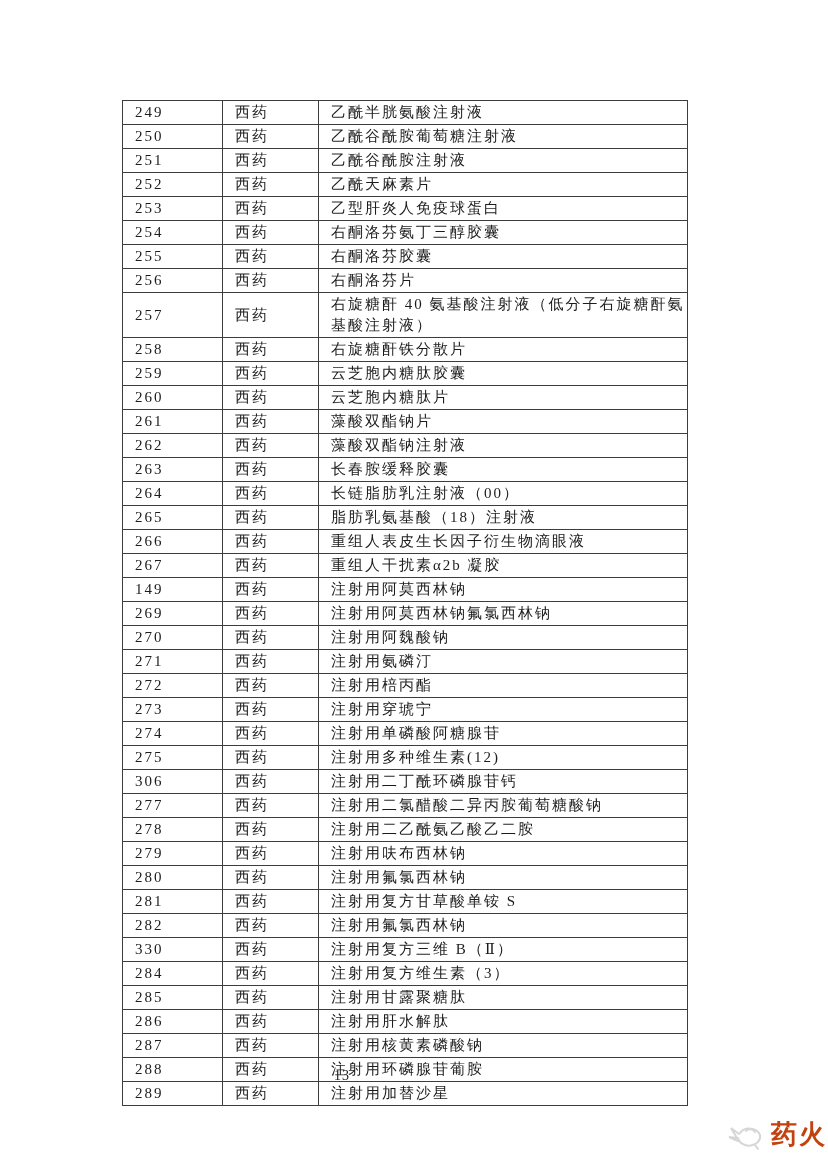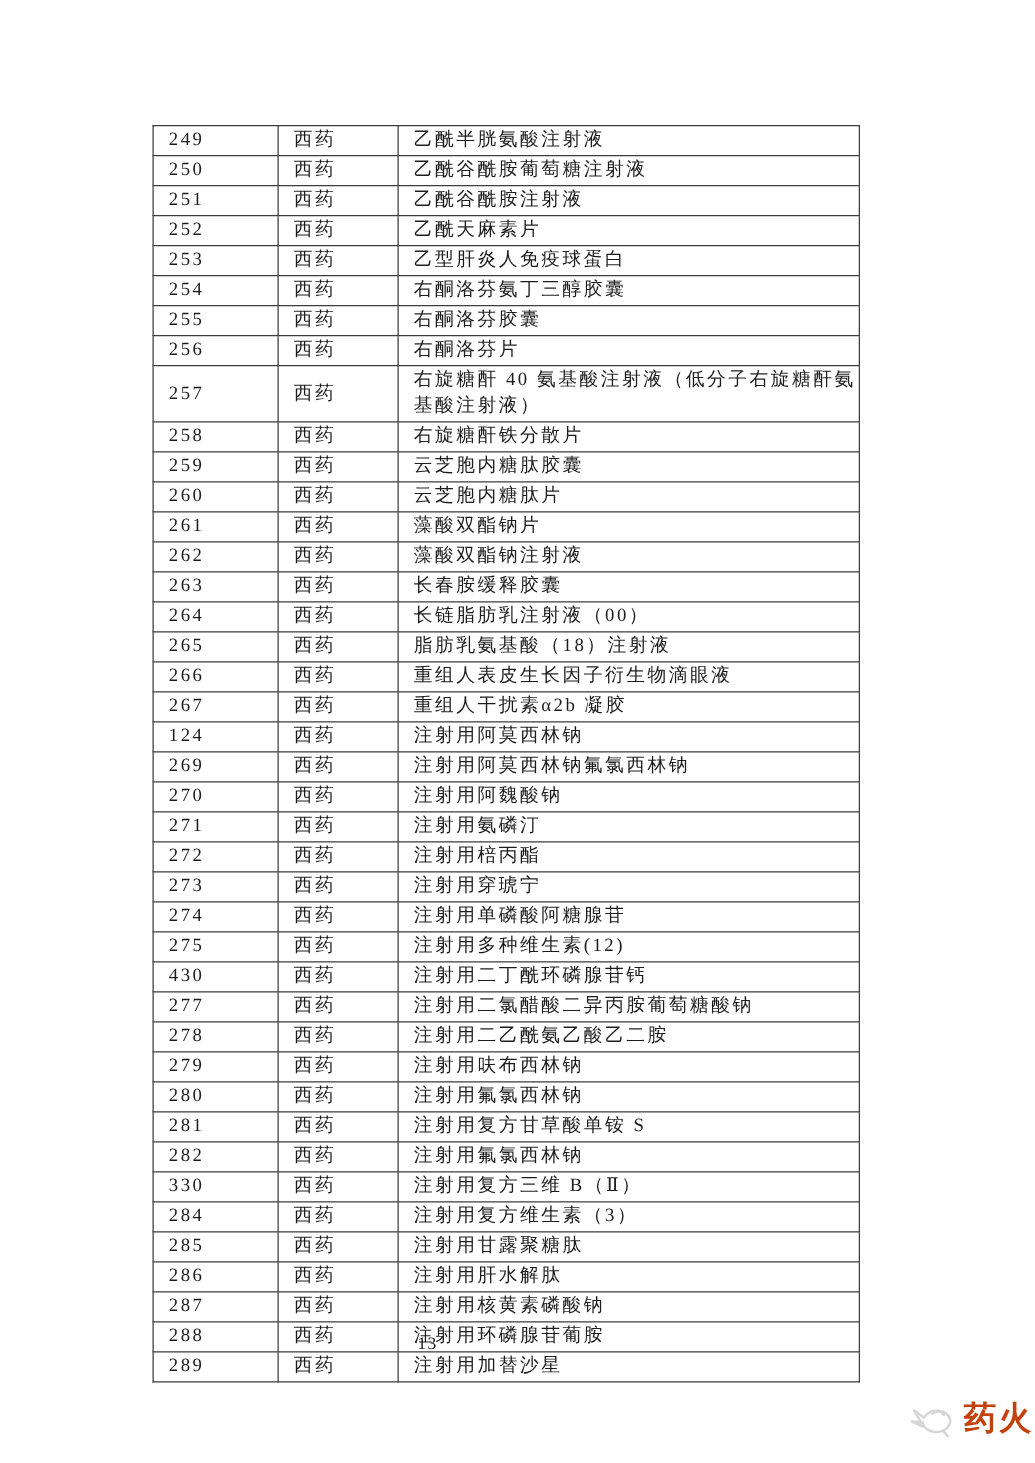--- a/index.html
+++ b/index.html
@@ -173,21 +173,21 @@
         <td>266</td>
         <td>西药</td>
         <td>重组人表皮生长因子衍生物滴眼液</td>
       </tr>
       <tr>
         <td>267</td>
         <td>西药</td>
         <td>重组人干扰素α2b 凝胶</td>
       </tr>
       <tr>
-        <td>124</td>
+        <td>149</td>
         <td>西药</td>
         <td>注射用阿莫西林钠</td>
       </tr>
       <tr>
         <td>269</td>
         <td>西药</td>
         <td>注射用阿莫西林钠氟氯西林钠</td>
       </tr>
       <tr>
         <td>270</td>
@@ -213,21 +213,21 @@
         <td>274</td>
         <td>西药</td>
         <td>注射用单磷酸阿糖腺苷</td>
       </tr>
       <tr>
         <td>275</td>
         <td>西药</td>
         <td>注射用多种维生素(12)</td>
       </tr>
       <tr>
-        <td>430</td>
+        <td>306</td>
         <td>西药</td>
         <td>注射用二丁酰环磷腺苷钙</td>
       </tr>
       <tr>
         <td>277</td>
         <td>西药</td>
         <td>注射用二氯醋酸二异丙胺葡萄糖酸钠</td>
       </tr>
       <tr>
         <td>278</td>

